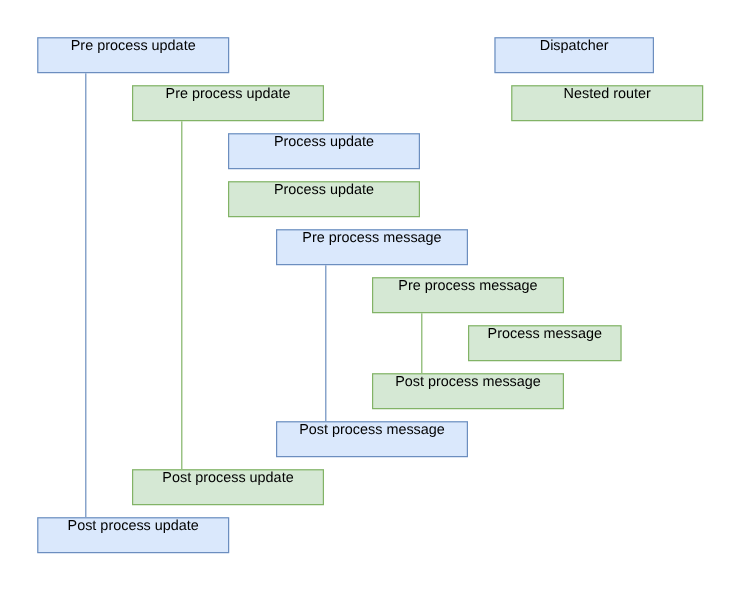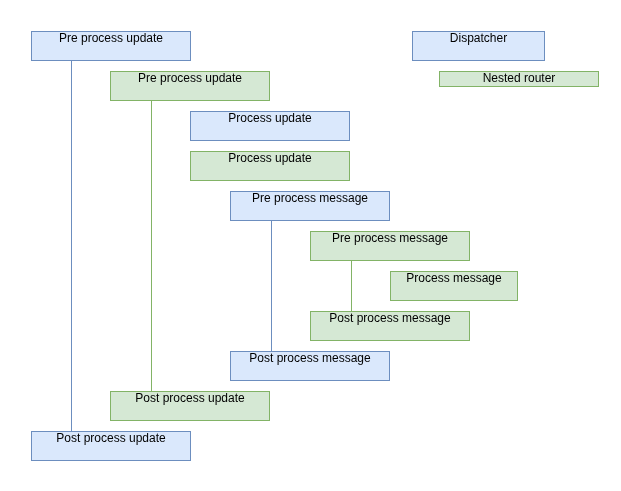--- a/index.html
+++ b/index.html
@@ -82,16 +82,16 @@
     </div>
     <div class="node box-green" style="left: 110px; top: 391px; width: 160px; height: 30px;">
       <span class="node-label">Post process update</span>
     </div>
     <div class="node box-blue" style="left: 31px; top: 431px; width: 160px; height: 30px;">
       <span class="node-label">Post process update</span>
     </div>
     <div class="node box-blue" style="left: 412px; top: 31px; width: 133px; height: 30px;">
       <span class="node-label">Dispatcher</span>
     </div>
-    <div class="node box-green" style="left: 439px; top: 71px; width: 160px; height: 16px;">
+    <div class="node box-green" style="left: 426px; top: 71px; width: 160px; height: 30px;">
       <span class="node-label">Nested router</span>
     </div>
   </div>
 
 </body></html>

